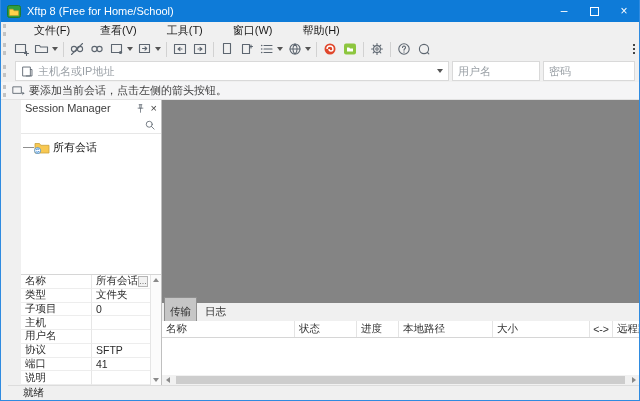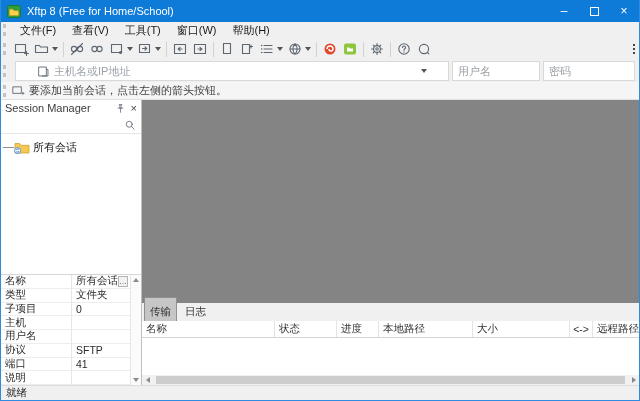--- a/index.html
+++ b/index.html
@@ -16,50 +16,50 @@
   .app-icon { width:14px; height:13px; margin-right:6px; flex:0 0 auto; }
   .title { font-size:11px; white-space:nowrap; }
   .win-controls { margin-left:auto; display:flex; height:100%; }
   .win-btn { width:30px; display:flex; align-items:center; justify-content:center;
              color:#fff; font-size:12px; }
   .max-box { width:9px; height:9px; border:1px solid #fff; display:inline-block; }
 
   
   .grip { width:5px; height:12px; border-left:3px dotted #c3c3c3; margin:0 4px 0 2px; flex:0 0 auto; }
 
-  .menubar { height:16px; background:#f0f0f0; display:flex; align-items:center; flex:0 0 auto; }
+  .menubar { height:16px; background:#f0f0f0; display:flex; align-items:center; flex:0 0 auto;gap:14px; }
   .menu-item { padding:0 8px; height:100%; display:flex; align-items:center; color:#1a1a1a; }
 
   .toolbar { height:22px; background:#f0f0f0; display:flex; align-items:center; flex:0 0 auto; }
   .tbtn { height:20px; min-width:19px; display:flex; align-items:center; justify-content:center;
           padding:0 2px; gap:2px; }
   .tsep { width:1px; height:15px; background:#d2d2d2; margin:0 3px; }
   .ic { stroke:#5d6670; fill:none; stroke-width:1.1; stroke-linecap:round; stroke-linejoin:round; }
   .dd { width:0; height:0; border-left:3px solid transparent; border-right:3px solid transparent;
         border-top:4px solid #555; }
   .overflow-dots { margin-left:auto; margin-right:4px; display:flex; flex-direction:column; gap:2px; }
   .overflow-dots i { width:2px; height:2px; background:#444; display:block; }
 
   .addressbar { height:22px; background:#f0f0f0; display:flex; align-items:center;
                 padding-right:4px; gap:3px; flex:0 0 auto; }
   .host-field { flex:1; height:20px; background:#fff; border:1px solid #d9d9d9;
-                display:flex; align-items:center; padding:0 21px; color:#9aa0a6; }
+                display:flex; align-items:center; padding:0 5px; color:#9aa0a6; }
   .host-field .label { flex:1; }
   .afield { height:20px; background:#fff; border:1px solid #d9d9d9; padding:0 5px;
             font-family:"Liberation Sans",sans-serif; font-size:11px; color:#1a1a1a; }
   .afield::placeholder { color:#9aa0a6; opacity:1; }
   .user-field { width:88px; }
   .pass-field { width:92px; }
 
   .infobar { height:18px; background:#f5f5f6; border-bottom:1px solid #e2e2e2;
              display:flex; align-items:center; color:#3f3f3f; flex:0 0 auto; }
   .infobar .txt { margin-left:4px; }
 
   
-  .bodyrow { flex:1; display:flex; min-height:0; }
+  .bodyrow { flex:1; display:flex; min-height:0;padding-left:20px; }
 
   .left-panel { width:141px; background:#fff; border-right:1px solid #bfbfbf;
                 display:flex; flex-direction:column; flex:0 0 auto; }
   .sm-header { height:16px; display:flex; align-items:center; padding:0 4px; color:#3c3c3c; }
   .sm-tools { margin-left:auto; display:flex; align-items:center; gap:5px; color:#555; }
   .sm-close { font-size:11px; line-height:10px; color:#444; }
   .sm-search { height:18px; border-bottom:1px solid #e7e7e7; display:flex;
                align-items:center; justify-content:flex-end; padding:0 5px; }
   .sm-tree { flex:1; padding-top:5px; overflow:hidden; }
   .tree-item { display:flex; align-items:center; height:17px; }
@@ -100,22 +100,22 @@
   .list-area { flex:1; background:#fff; }
   .hscroll { height:10px; background:#f1f1f1; display:flex; align-items:center; flex:0 0 auto; }
   .hs-btn { width:11px; height:10px; display:flex; align-items:center; justify-content:center; }
   .tri-left { width:0;height:0; border-top:3px solid transparent; border-bottom:3px solid transparent;
               border-right:4px solid #8a8a8a; }
   .tri-right { width:0;height:0; border-top:3px solid transparent; border-bottom:3px solid transparent;
                border-left:4px solid #8a8a8a; }
   .hs-thumb { flex:1; height:8px; background:#cdcdcd; margin:0 3px; }
 
   .statusbar { height:15px; background:#f0f0f0; border-top:1px solid #dcdcdc;
-               display:flex; align-items:center; padding-left:5px; font-size:10.5px;
-               color:#1a1a1a; flex:0 0 auto; }
+               display:flex; align-items:center; padding-left:15px; font-size:10.5px;
+               color:#1a1a1a; flex:0 0 auto;margin-left:7px; }
 </style>
 </head>
 <body>
 
 <div class="window">
 
   <div class="titlebar">
     <svg class="app-icon" viewBox="0 0 14 13">
       <rect x="0.5" y="0.5" width="13" height="12" rx="2" fill="#2f9e3f" stroke="#1e7a2e"></rect>
       <path d="M2.5 5 L2.5 10.5 L11.5 10.5 L11.5 5.8 L7 5.8 L6 4.2 L2.5 4.2 Z" fill="#ffd24a" stroke="#c99b2d" stroke-width="0.6"></path>

